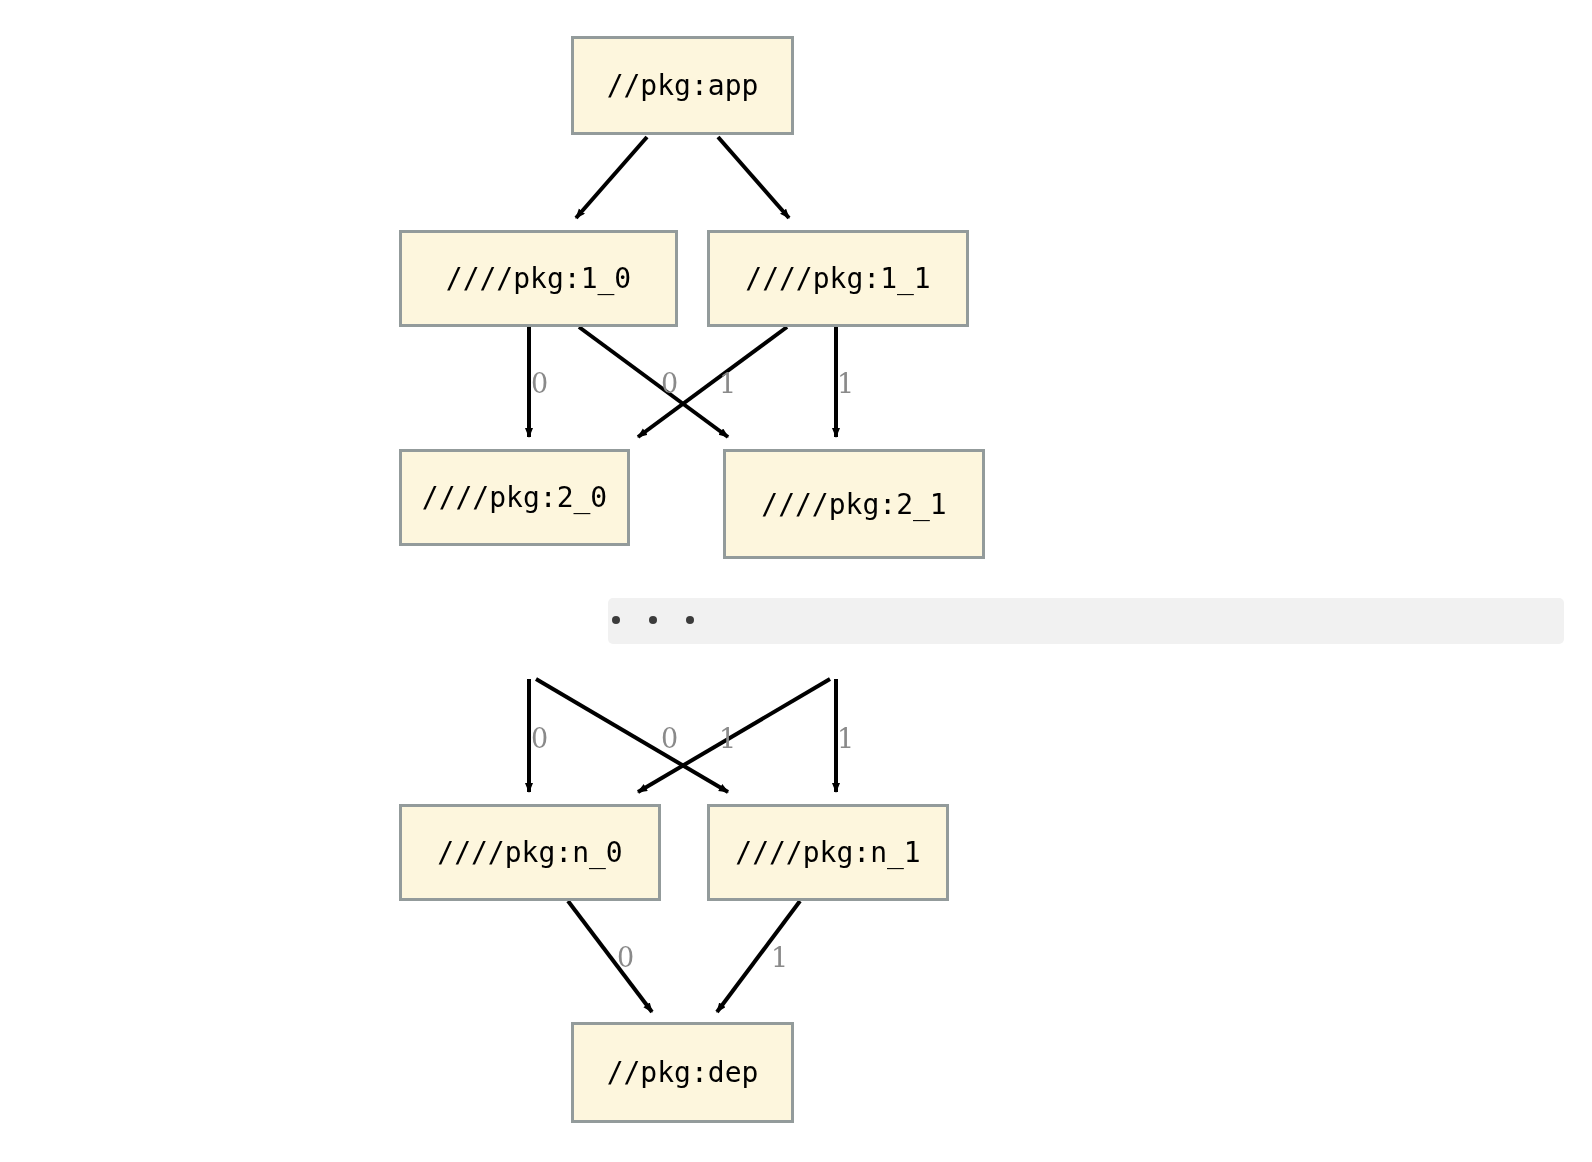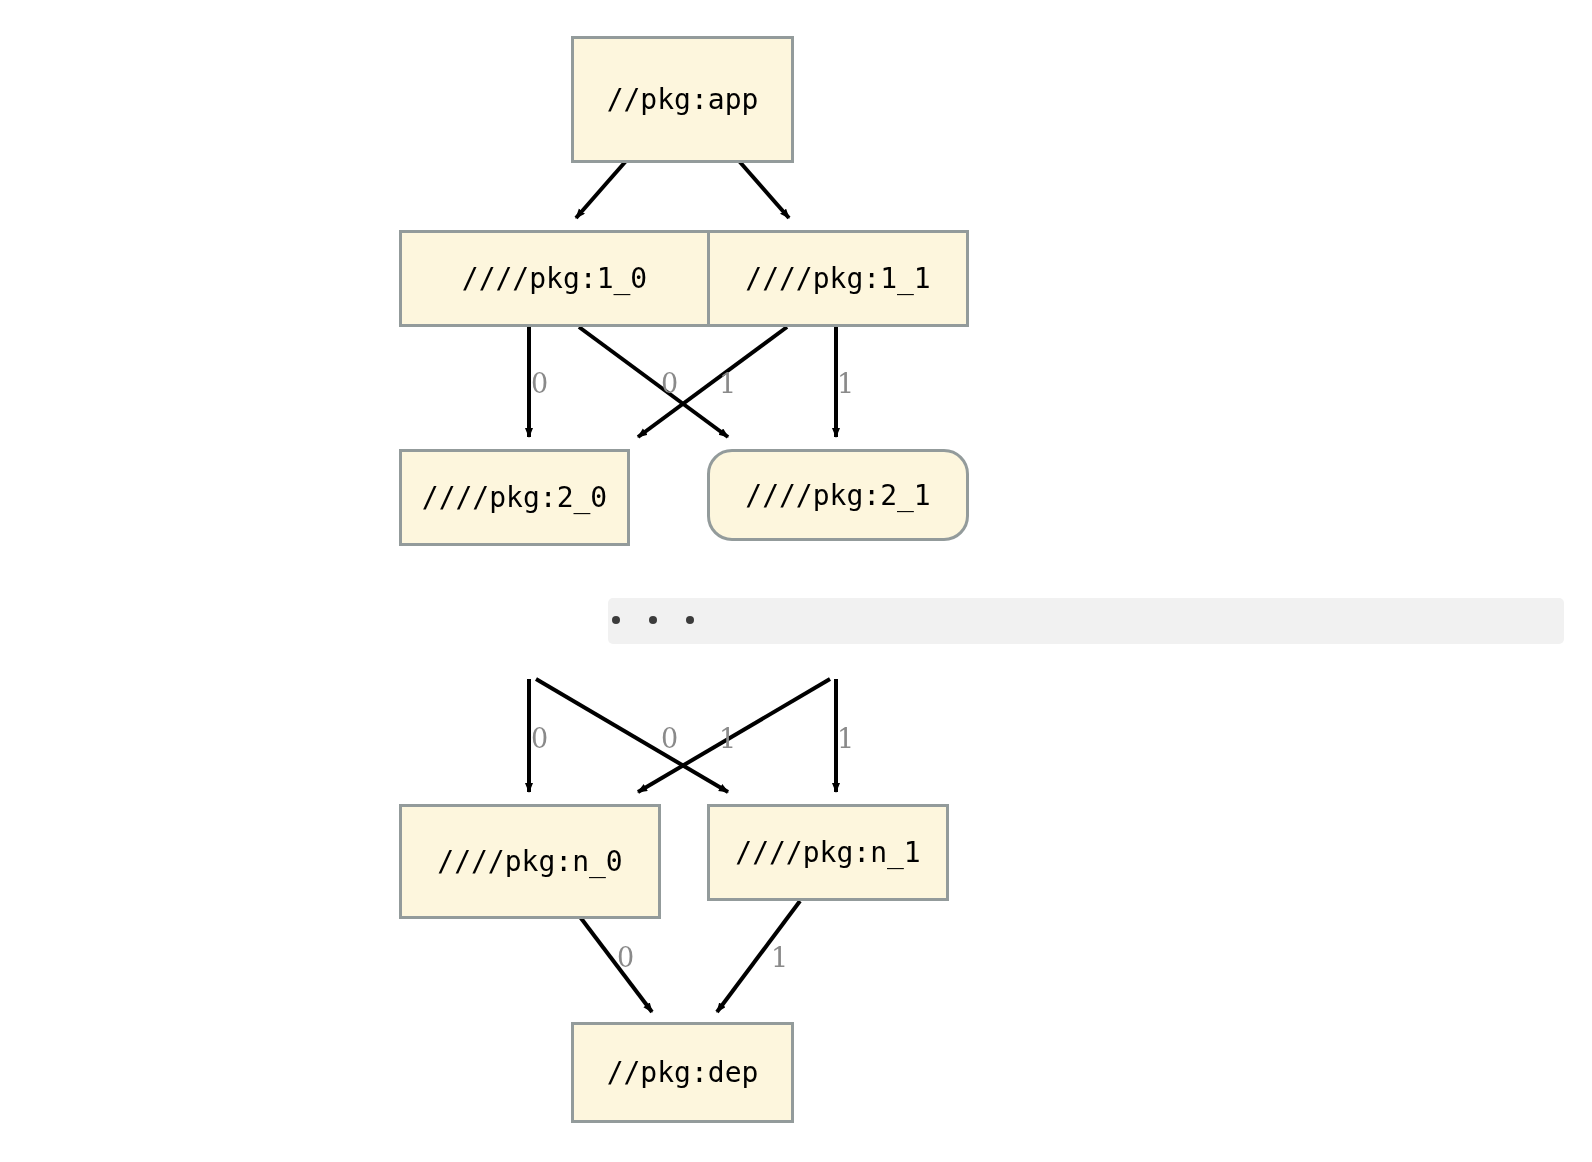--- a/index.html
+++ b/index.html
@@ -103,41 +103,41 @@
       <line x1="830" y1="679" x2="638" y2="792" stroke="#000000" stroke-width="4" marker-end="url(#arrowhead)"></line>
       <line x1="836" y1="679" x2="836" y2="792" stroke="#000000" stroke-width="4" marker-end="url(#arrowhead)"></line>
     </g>
 
     <g>
       <line x1="568" y1="901" x2="652" y2="1012" stroke="#000000" stroke-width="4" marker-end="url(#arrowhead)"></line>
       <line x1="800" y1="901" x2="717" y2="1012" stroke="#000000" stroke-width="4" marker-end="url(#arrowhead)"></line>
     </g>
   </svg>
 
-  <div class="node-box" style="left:571px; top:36px; width:223px; height:127px;">
+  <div class="node-box" style="left:571px; top:36px; width:223px; height:99px;">
     <span class="node-label">//pkg:app</span>
   </div>
 
-  <div class="node-box" style="left:399px; top:230px; width:311px; height:97px;">
+  <div class="node-box" style="left:399px; top:230px; width:279px; height:97px;">
     <span class="node-label">////pkg:1_0</span>
   </div>
 
   <div class="node-box" style="left:707px; top:230px; width:262px; height:97px;align-items:center;">
     <span class="node-label">////pkg:1_1</span>
   </div>
 
   <div class="node-box" style="left:399px; top:449px; width:231px; height:97px;">
     <span class="node-label">////pkg:2_0</span>
   </div>
 
-  <div class="node-box" style="left:707px; top:449px; width:262px; height:92px;border-radius:25px;">
+  <div class="node-box" style="left:723px; top:449px; width:262px; height:110px;">
     <span class="node-label">////pkg:2_1</span>
   </div>
 
-  <div class="node-box" style="left:399px; top:804px; width:262px; height:115px;">
+  <div class="node-box" style="left:399px; top:804px; width:262px; height:97px;">
     <span class="node-label">////pkg:n_0</span>
   </div>
 
   <div class="node-box" style="left:707px; top:804px; width:242px; height:97px;">
     <span class="node-label">////pkg:n_1</span>
   </div>
 
   <div class="node-box" style="left:571px; top:1022px; width:223px; height:101px;">
     <span class="node-label">//pkg:dep</span>
   </div>

